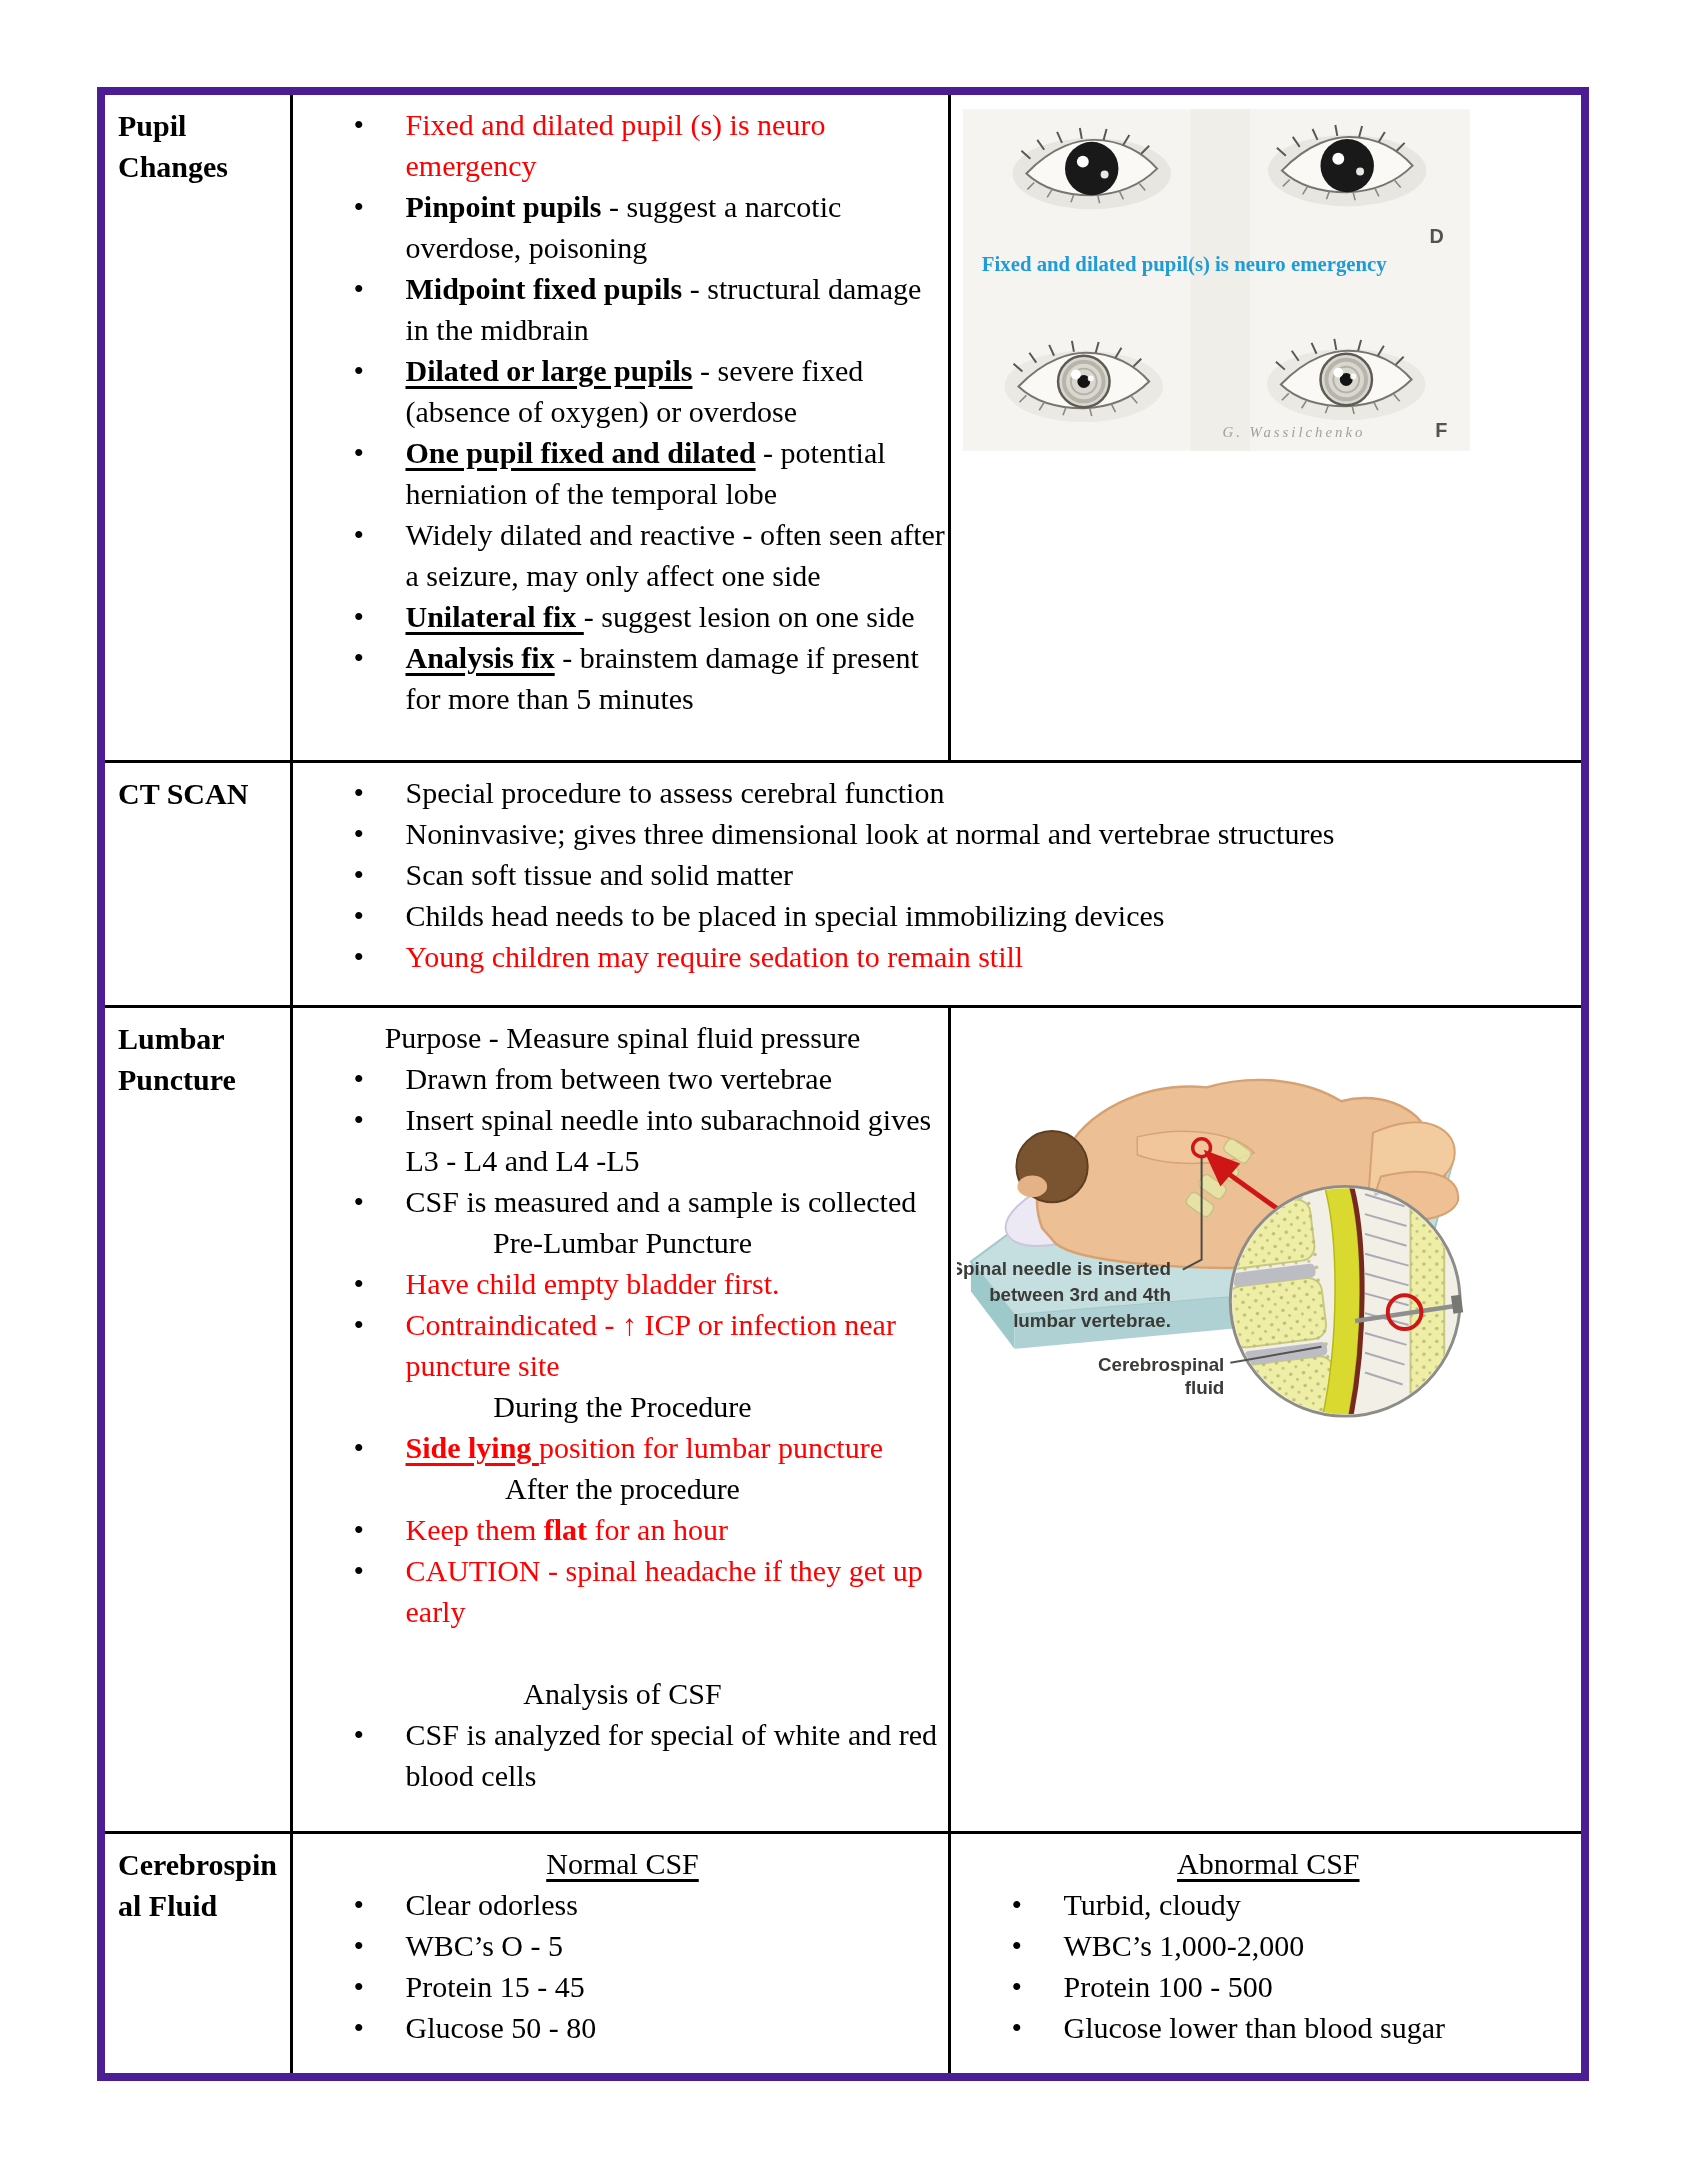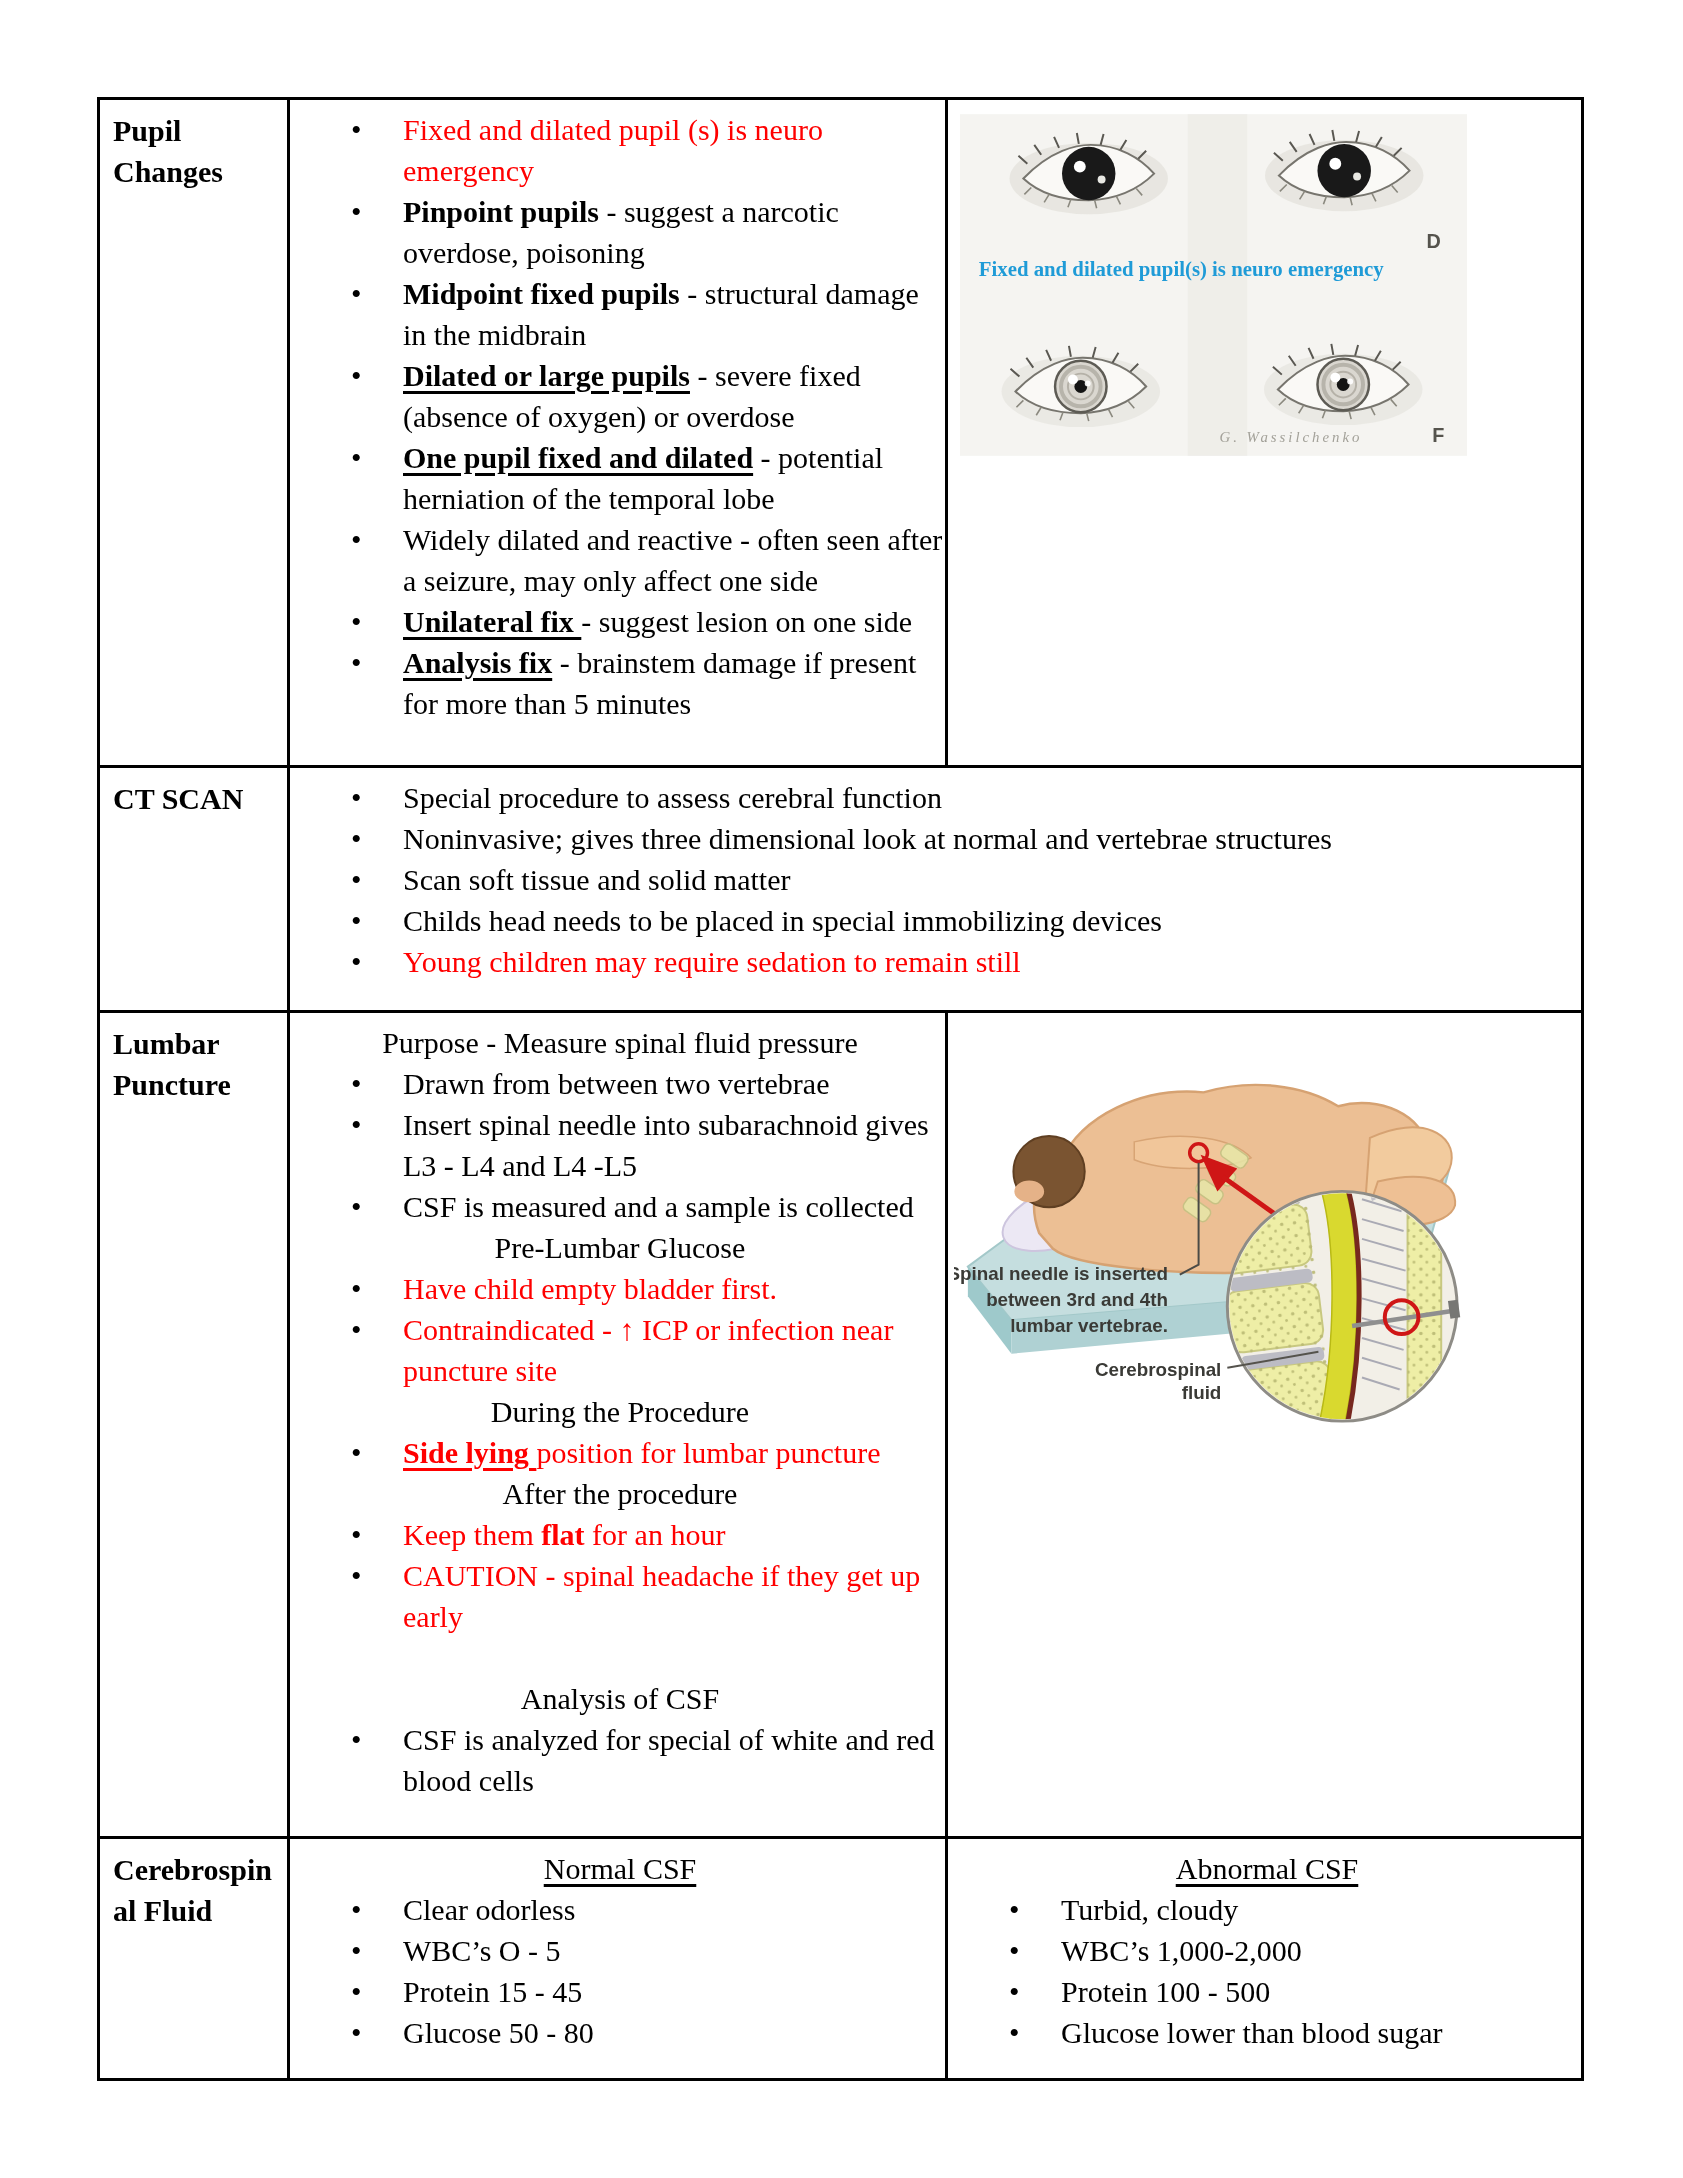--- a/index.html
+++ b/index.html
@@ -10,25 +10,25 @@
   html,body{margin:0;padding:0;background:#e8e8e8;}
   .page{
     position:relative;
     width:1683px;height:2178px;
     background:#ffffff;
     font-family:"Liberation Serif", serif;
     font-size:30px;color:#000;
     overflow:hidden;
   }
   table.notes{
-    position:absolute;left:97px;top:97px;
+    position:absolute;left:97px;top:87px;
     width:1484px;
     border-collapse:collapse;
     table-layout:fixed;
-    border:1px solid #4c1d95;
+    border:8px solid #4c1d95;
   }
   table.notes td{
     border:3px solid #000;
     vertical-align:top;
     overflow:hidden;
   }
   td.hdr{
     font-weight:bold;
     padding:10px 8px 0 13px;
     line-height:41px;
@@ -159,21 +159,21 @@
     <tr>
       <td class="hdr" style="height:813px">
         <span>Lumbar Puncture</span>
       </td>
       <td class="content">
         <div>
               <div class="ln plain"><span class="">Purpose - Measure spinal fluid pressure</span></div>
               <div class="ln bullet"><span class="blt">•</span><span class="">Drawn from between two vertebrae</span></div>
               <div class="ln bullet"><span class="blt">•</span><span class="">Insert spinal needle into subarachnoid gives L3 - L4 and L4 -L5</span></div>
               <div class="ln bullet"><span class="blt">•</span><span class="">CSF is measured and a sample is collected</span></div>
-              <div class="ln plain"><span class="">Pre-Lumbar Glucose</span></div>
+              <div class="ln plain"><span class="">Pre-Lumbar Puncture</span></div>
               <div class="ln bullet"><span class="blt">•</span><span class=" seg-r">Have child empty bladder first.</span></div>
               <div class="ln bullet"><span class="blt">•</span><span class=" seg-r">Contraindicated - ↑ ICP or infection near puncture site</span></div>
               <div class="ln plain"><span class="">During the Procedure</span></div>
               <div class="ln bullet"><span class="blt">•</span><span class=" seg-b seg-u seg-r">Side lying </span><span class=" seg-r">position for lumbar puncture</span></div>
               <div class="ln plain"><span class="">After the procedure</span></div>
               <div class="ln bullet"><span class="blt">•</span><span class=" seg-r">Keep them </span><span class=" seg-b seg-r">flat</span><span class=" seg-r"> for an hour</span></div>
               <div class="ln bullet"><span class="blt">•</span><span class=" seg-r">CAUTION - spinal headache if they get up early</span></div>
               <div class="ln blank"></div>
               <div class="ln plain"><span class="">Analysis of CSF</span></div>
               <div class="ln bullet"><span class="blt">•</span><span class="">CSF is analyzed for special of white and red blood cells</span></div>

